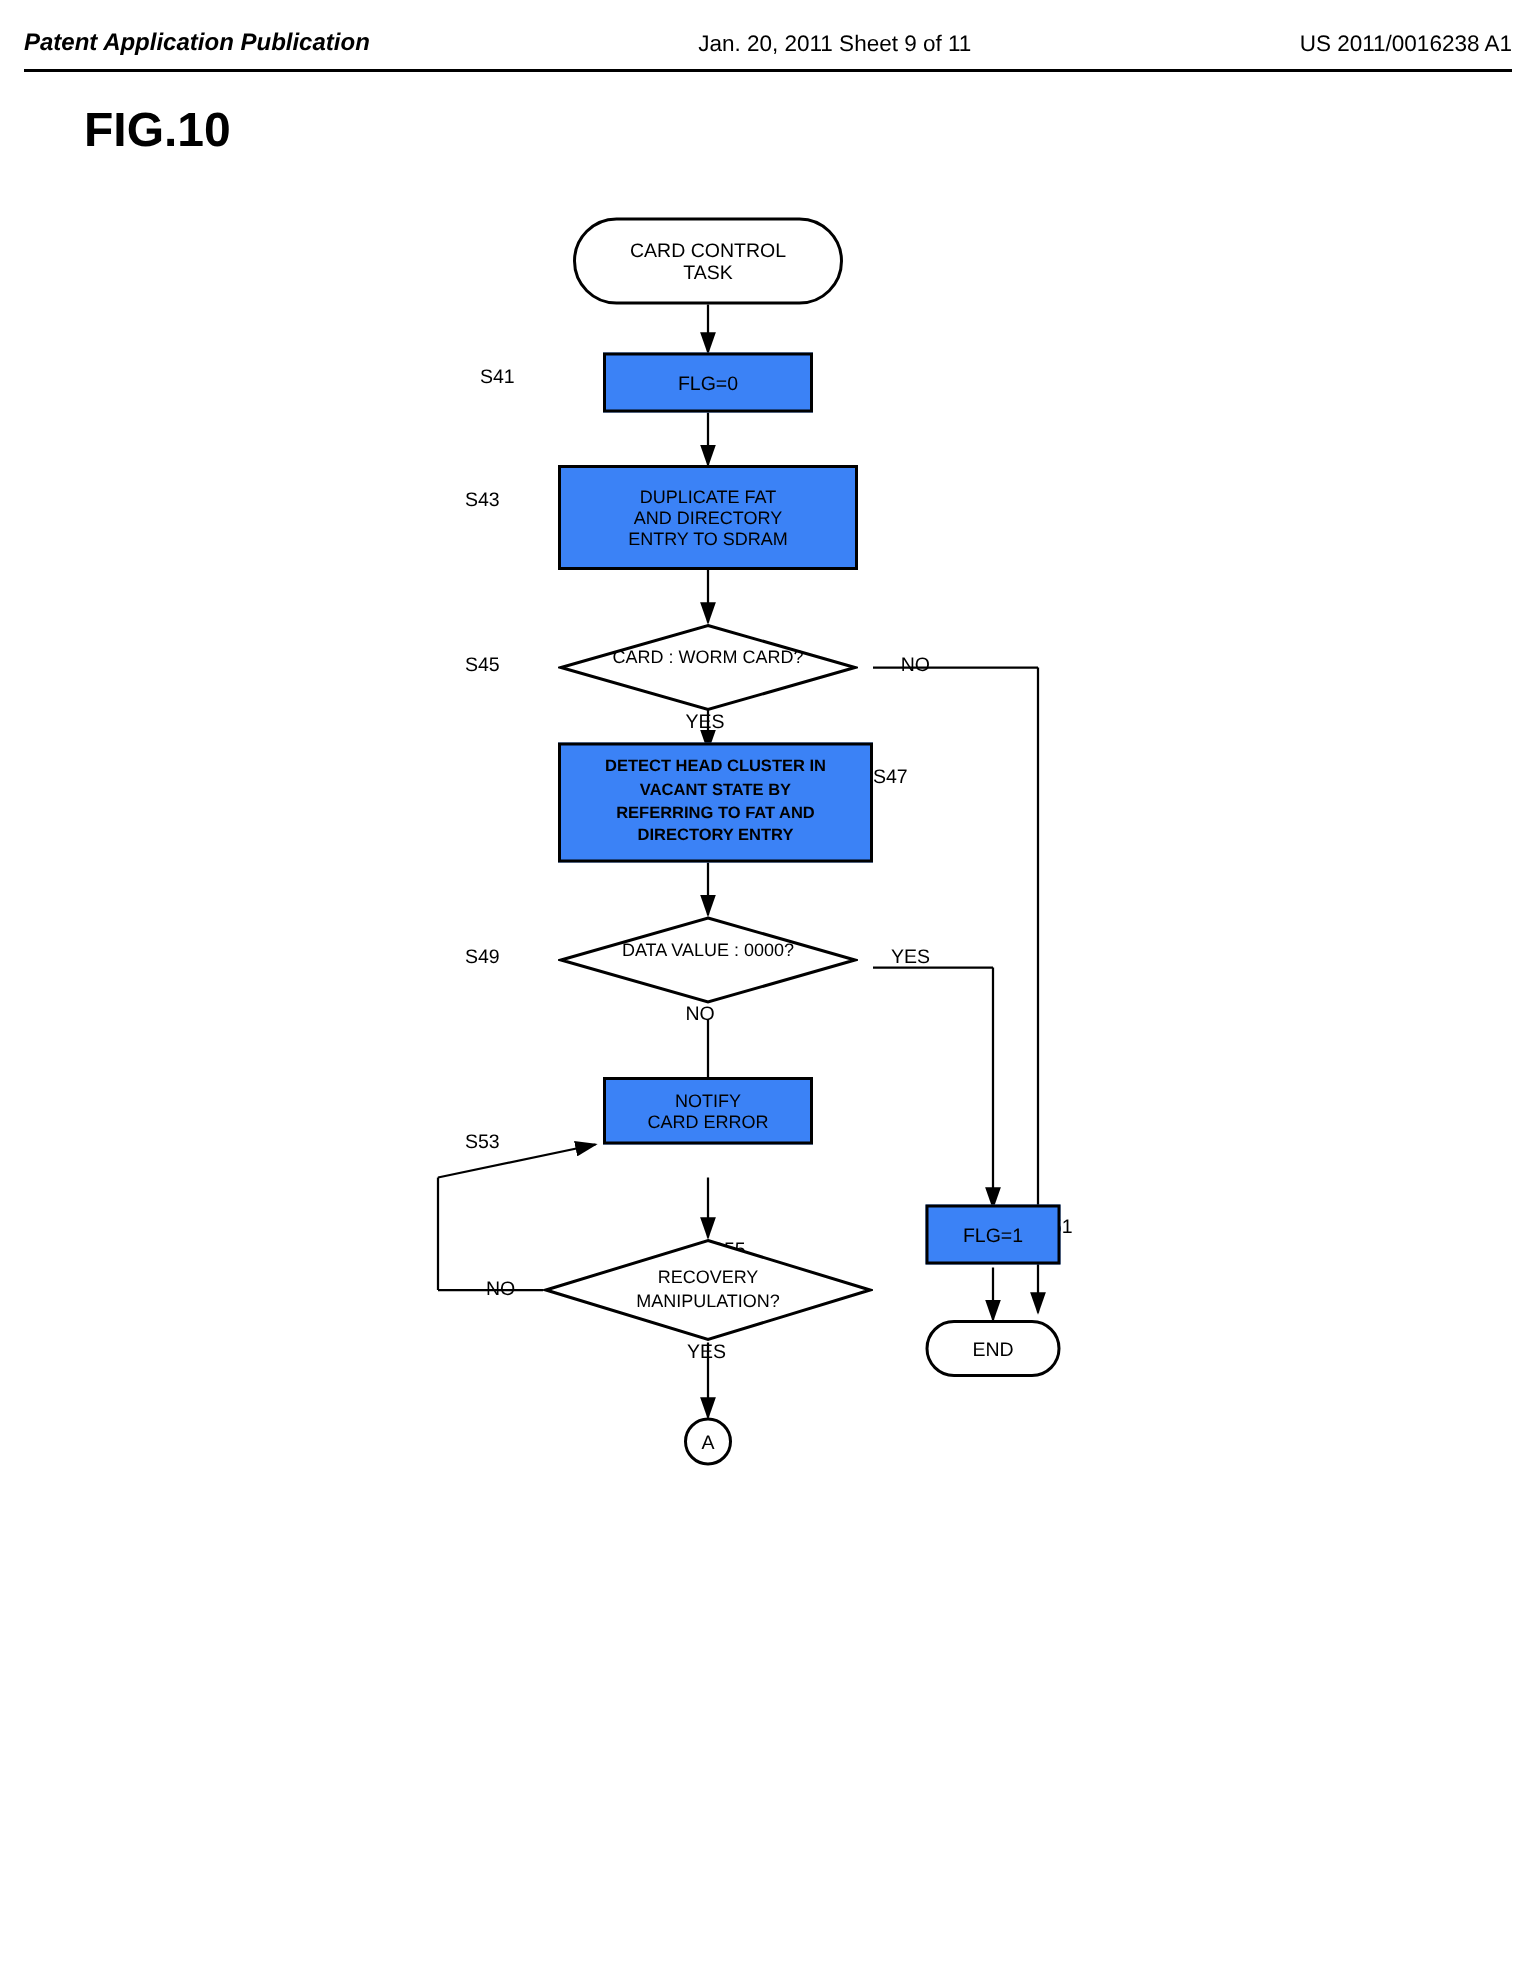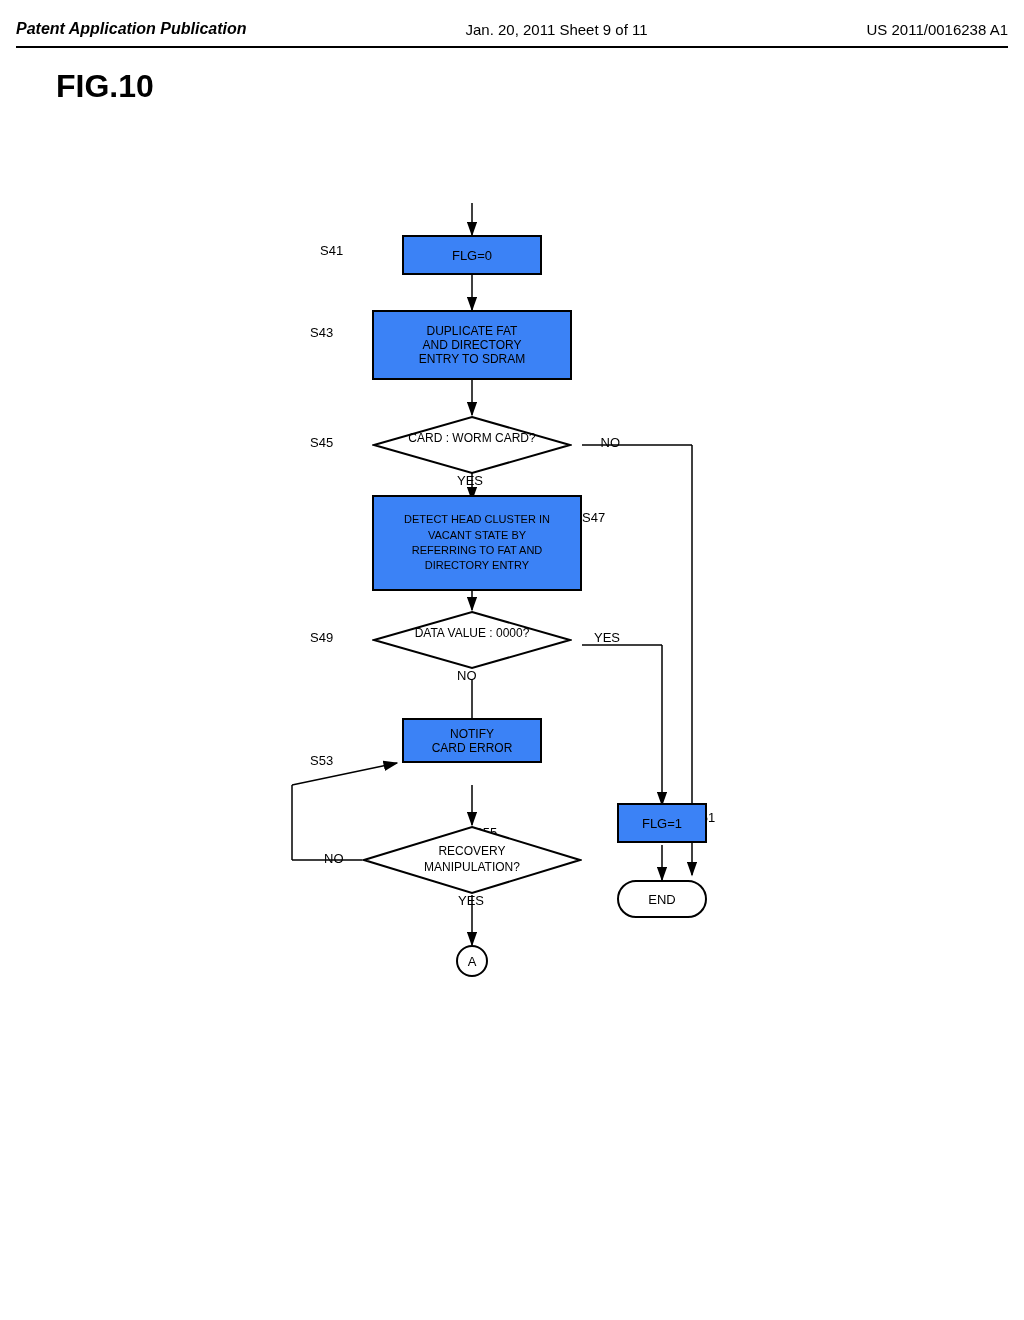--- a/index.html
+++ b/index.html
@@ -151,20 +151,24 @@
 
       <line x1="310" y1="770" x2="310" y2="820" stroke="#000" stroke-width="1.5" marker-end="url(#arrowhead)"></line>
 
       <line x1="200" y1="735" x2="130" y2="735" stroke="#000" stroke-width="1.5"></line>
       <line x1="130" y1="735" x2="130" y2="660" stroke="#000" stroke-width="1.5"></line>
 
       <line x1="130" y1="660" x2="235" y2="638" stroke="#000" stroke-width="1.5" marker-end="url(#arrowhead)"></line>
 
     </svg>
 
+    <div class="fc-shape fc-rounded-rect" style="left:220px;top:20px;width:180px;height:58px;">
+      <span style="white-space:pre-line;">CARD CONTROL
+TASK</span>
+    </div>
 
     <div class="step-label" style="left:158px;top:118px;">S41</div>
 
     <div class="fc-shape fc-rect" style="left:240px;top:110px;width:140px;height:40px;">
       <span>FLG=0</span>
     </div>
 
     <div class="step-label" style="left:148px;top:200px;">S43</div>
 
     <div class="fc-shape fc-rect" style="left:210px;top:185px;width:200px;height:70px;">
@@ -185,21 +189,21 @@
       
       <div style="position:absolute;left:85px;top:58px;font-size:13px;">YES</div>
     </div>
 
     <div class="fc-shape fc-circle" style="left:215px;top:375px;width:32px;height:32px;">
       <span>B</span>
     </div>
 
     <div class="step-label" style="left:420px;top:385px;">S47</div>
 
-    <div class="fc-shape fc-rect" style="left:210px;top:370px;width:210px;height:96px;">
+    <div class="fc-shape fc-rect" style="left:210px;top:370px;width:210px;height:80px;font-weight:bold;">
       <span style="white-space:pre-line;font-size:11px;line-height:1.4;">DETECT HEAD CLUSTER IN
 VACANT STATE BY
 REFERRING TO FAT AND
 DIRECTORY ENTRY</span>
     </div>
 
     <div class="step-label" style="left:148px;top:505px;">S49</div>
     <div style="position:absolute;left:210px;top:485px;width:200px;height:60px;">
       <svg width="200" height="60">
         <polygon points="100,2 198,30 100,58 2,30" fill="white" stroke="black" stroke-width="2"></polygon>

